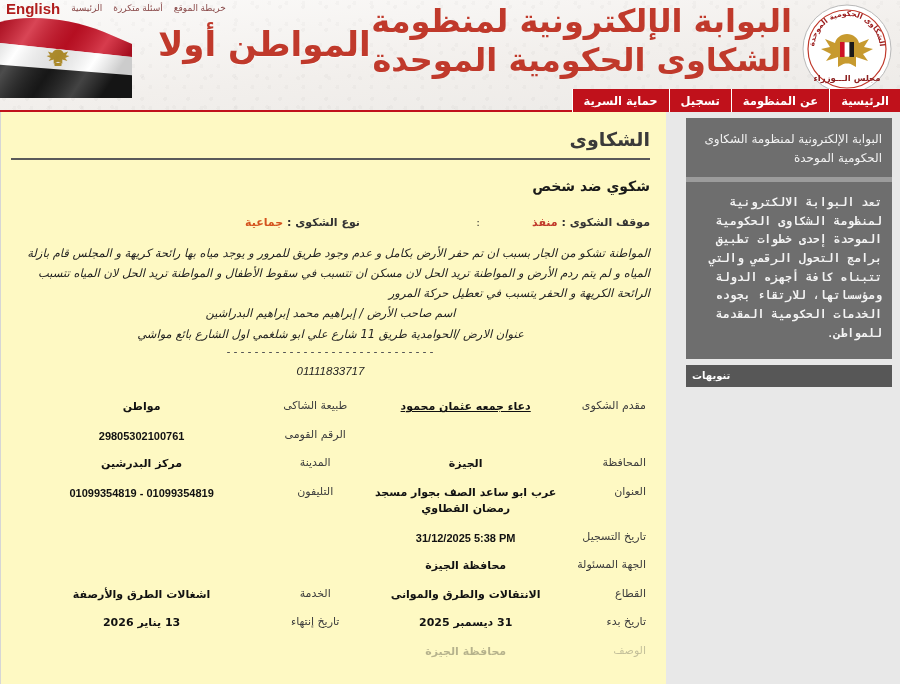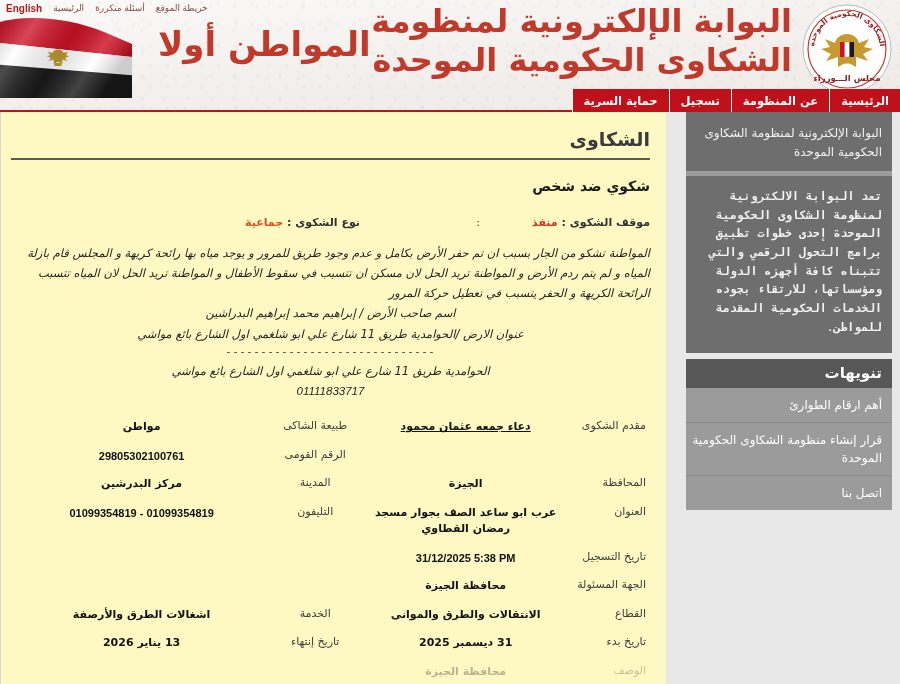--- a/index.html
+++ b/index.html
@@ -50,21 +50,21 @@
   .topnav a {
     font-size: 9px;
     color: #8a4a4a;
     text-decoration: none;
     white-space: nowrap;
     letter-spacing: 0;
   }
   .topnav a.eng {
     color: #b01d1d;
     font-weight: bold;
-    font-size: 10px;
+    font-size: 15px;
     font-family: "Liberation Sans", sans-serif;
     direction: ltr;
   }
 
   
   .flag {
     position: absolute;
     left: 0; top: 14px;
     width: 132px; height: 84px;
     z-index: 5;
@@ -158,20 +158,21 @@
     height: 572px;
     background: #e8e8e8;
     display: flex;
     direction: rtl;
   }
 
   
   .sidebar {
     width: 214px;
     flex: 0 0 214px;
+    padding-top: 6px;
     background: #e8e8e8;
     direction: rtl;
   }
   .sb-panel {
     background: #6e6e6e;
     color: #ffffff;
     margin-right: 8px;
     margin-left: 0;
     width: 214px;
     overflow: hidden;
@@ -197,24 +198,24 @@
     font-weight: bold;
     color: #f4f4f4;
     font-family: Liberation Mono, monospace;
   }
 
   .sb-sep { height: 6px; background: #e8e8e8; }
 
   .sb-header {
     background: #575757;
     color: #ffffff;
-    font-size: 15px;
+    font-size: 10px;
     font-weight: bold;
     padding: 5px 10px 6px 14px;
-    text-align: right;
+    text-align: left;
     font-family: "DejaVu Sans", "Liberation Sans", sans-serif;
   }
   .sb-list { background: #9b9b9b; }
   .sb-link {
     display: block;
     color: #ffffff;
     font-size: 12px;
     line-height: 1.5;
     padding: 8px 10px 8px 14px;
     text-align: right;
@@ -431,25 +432,20 @@
       <div class="sb-panel">
         <div class="sb-intro-title">البوابة الإلكترونية لمنظومة الشكاوى الحكومية الموحدة</div>
         <div class="sb-rule"></div>
         <div class="sb-intro-body">تعد البوابة الالكترونية لمنظومة الشكاوى الحكومية الموحدة إحدى خطوات تطبيق برامج التحول الرقمي والتي تتبناه كافة أجهزه الدولة ومؤسساتها، للارتقاء بجوده الخدمات الحكومية المقدمة للمواطن.</div>
       </div>
 
       <div class="sb-sep"></div>
 
       <div class="sb-panel">
         <div class="sb-header">تنويهات</div>
-        <div class="sb-list">
-          <a class="sb-link">أهم ارقام الطوارئ</a>
-          <a class="sb-link">قرار إنشاء منظومة الشكاوى الحكومية الموحدة</a>
-          <a class="sb-link">اتصل بنا</a>
-        </div>
       </div>
     </aside>
 
     <div class="gutter"></div>
 
     <main class="content">
 
       <h1 class="page-title">الشكاوى</h1>
       <div class="title-rule"></div>
 
@@ -465,21 +461,20 @@
           <span>نوع الشكوى :</span>
           <span class="v">جماعية</span>
         </div>
       </div>
 
       <div class="narrative">
         <p>المواطنة تشكو من الجار بسبب ان تم حفر الأرض بكامل و عدم وجود طريق للمرور و يوجد مياه بها رائحة كريهة و المجلس قام بازلة المياه و لم يتم ردم الأرض و المواطنة تريد الحل لان مسكن ان تتسبب في سقوط الأطفال و المواطنة تريد الحل لان المياه تتسبب الرائحة الكريهة و الحفر يتسبب في تعطيل حركة المرور</p>
         <p class="ctr">اسم صاحب الأرض / إبراهيم محمد إبراهيم البدراشين</p>
         <p class="ctr">عنوان الارض /الحوامدية طريق 11 شارع علي ابو شلغمي اول الشارع بائع مواشي</p>
         <p class="dashes">------------------------------</p>
-        <p class="ctr">الحوامدية طريق 11 شارع علي ابو شلغمي اول الشارع بائع مواشي</p>
         <p class="phone">01111833717</p>
       </div>
 
       <table class="details">
         <tbody>
             <tr>
               <td class="d-lbl">مقدم الشكوى</td>
               <td class="d-val u">دعاء جمعه عثمان محمود</td>
               <td class="d-lbl2">طبيعة الشاكى</td>
               <td class="d-val2">مواطن</td>

